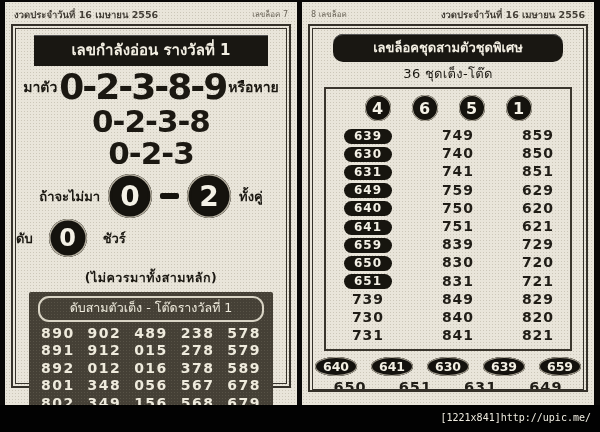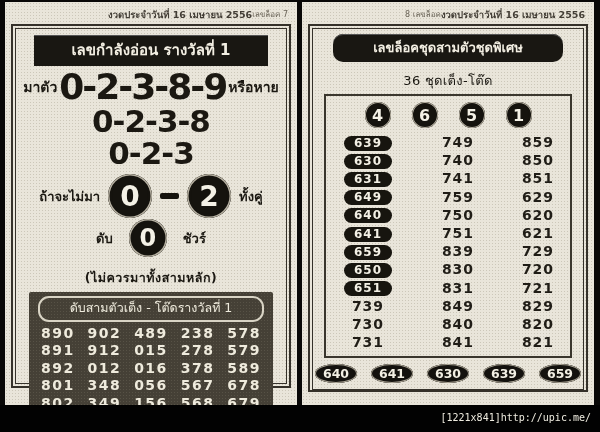--- a/index.html
+++ b/index.html
@@ -9,50 +9,50 @@
     -webkit-font-smoothing:antialiased;
   }
   .pages{position:absolute;top:0;left:0;display:flex;gap:5px;padding:2px 0 0 5px}
   .page{
     width:292px;height:403px;box-sizing:border-box;
     background-color:#e9e5da;
     background-image:radial-gradient(#ccc7b9 0.8px, rgba(0,0,0,0) 0.9px);
     background-size:3px 3px;
     color:#1b1812;
   }
-  .page-head{display:flex;justify-content:flex-end;align-items:center;
+  .page-head{display:flex;justify-content:space-between;align-items:center;
     padding:5px 9px 2px;font-size:9.5px;font-weight:bold;color:#433e36}
   .page-head .small{font-size:8px;color:#6a6458;font-weight:normal}
   .box-outer{margin:0 6px;border:2px solid #35312a;padding:2px;box-sizing:border-box}
   .box-inner{border:1px solid #35312a;box-sizing:border-box;padding-top:3px}
   .left .box-outer{height:364px}
   .left .box-inner{height:100%}
   .right .box-outer{height:368px;padding:2px 2px 0}
   .right .box-inner{height:100%;overflow:hidden}
 
   .banner{background:#191712;color:#f3efe3;border-radius:0;text-align:center;
     font-weight:bold;box-shadow:0 1px 0 #555 inset}
   .left .banner{width:87%;margin:3px auto 3px;font-size:15px;padding:3px 0 4px}
-  .right .banner{width:76%;margin:2px auto 8px;font-size:13px;padding:3px 12px 4px;border-radius:10px}
+  .right .banner{width:76%;margin:2px auto 1px;font-size:13px;padding:3px 12px 4px;border-radius:10px}
 
   .come-line{display:flex;align-items:center;justify-content:center;gap:2px;margin-top:1px}
   .side-txt{font-size:14px;font-weight:bold;letter-spacing:0}
   .big-digits{font-size:36px;font-weight:bold;letter-spacing:-2px;line-height:1}
   .big-line{text-align:center;font-size:31px;font-weight:bold;letter-spacing:-1px;line-height:1.0;margin-top:1px}
 
   .miss-row{display:flex;align-items:center;justify-content:center;gap:8px;margin-top:5px}
   .circle{background:#15130e;color:#f4f1e6;border-radius:50%;
     display:flex;align-items:center;justify-content:center;font-weight:bold;
     box-shadow:inset 0 0 0 1.5px #b7b1a2, inset 0 0 0 4px #15130e}
   .circle.lg{width:44px;height:44px;font-size:28px}
   .circle.md{width:38px;height:38px;font-size:24px}
   .circle.sm{width:26px;height:26px;font-size:16px;box-shadow:inset 0 0 0 1px #b7b1a2, inset 0 0 0 3px #15130e}
   .dash{width:19px;height:6px;background:#15130e;border-radius:2px}
   .lbl{font-size:13px;font-weight:bold}
-  .dead-row{display:flex;align-items:center;justify-content:center;gap:16px;margin-top:1px}
+  .dead-row{display:flex;align-items:center;gap:16px;margin-top:1px}
   .note{text-align:center;font-size:12.5px;font-weight:bold;margin-top:11px;letter-spacing:.5px}
 
   .panel{margin:4px 13px 0;background:#454036;border-radius:2px;padding:4px 7px 6px;
     background-image:radial-gradient(#575246 0.8px, rgba(0,0,0,0) 0.9px);background-size:3px 3px}
   .panel-header{border:2px solid #d9d4c5;border-radius:11px;color:#efebdd;font-size:12.5px;
     font-weight:normal;text-align:center;padding:0 0 2px;margin:0 2px 3px}
   .ltable-row{display:flex;justify-content:space-between;padding:0 5px;color:#efebdd;
     font-size:14px;font-weight:bold;line-height:17.4px;letter-spacing:1.5px}
 
   .subtitle{text-align:center;font-size:13px;font-weight:normal;margin:0 0 3px;letter-spacing:.3px}

